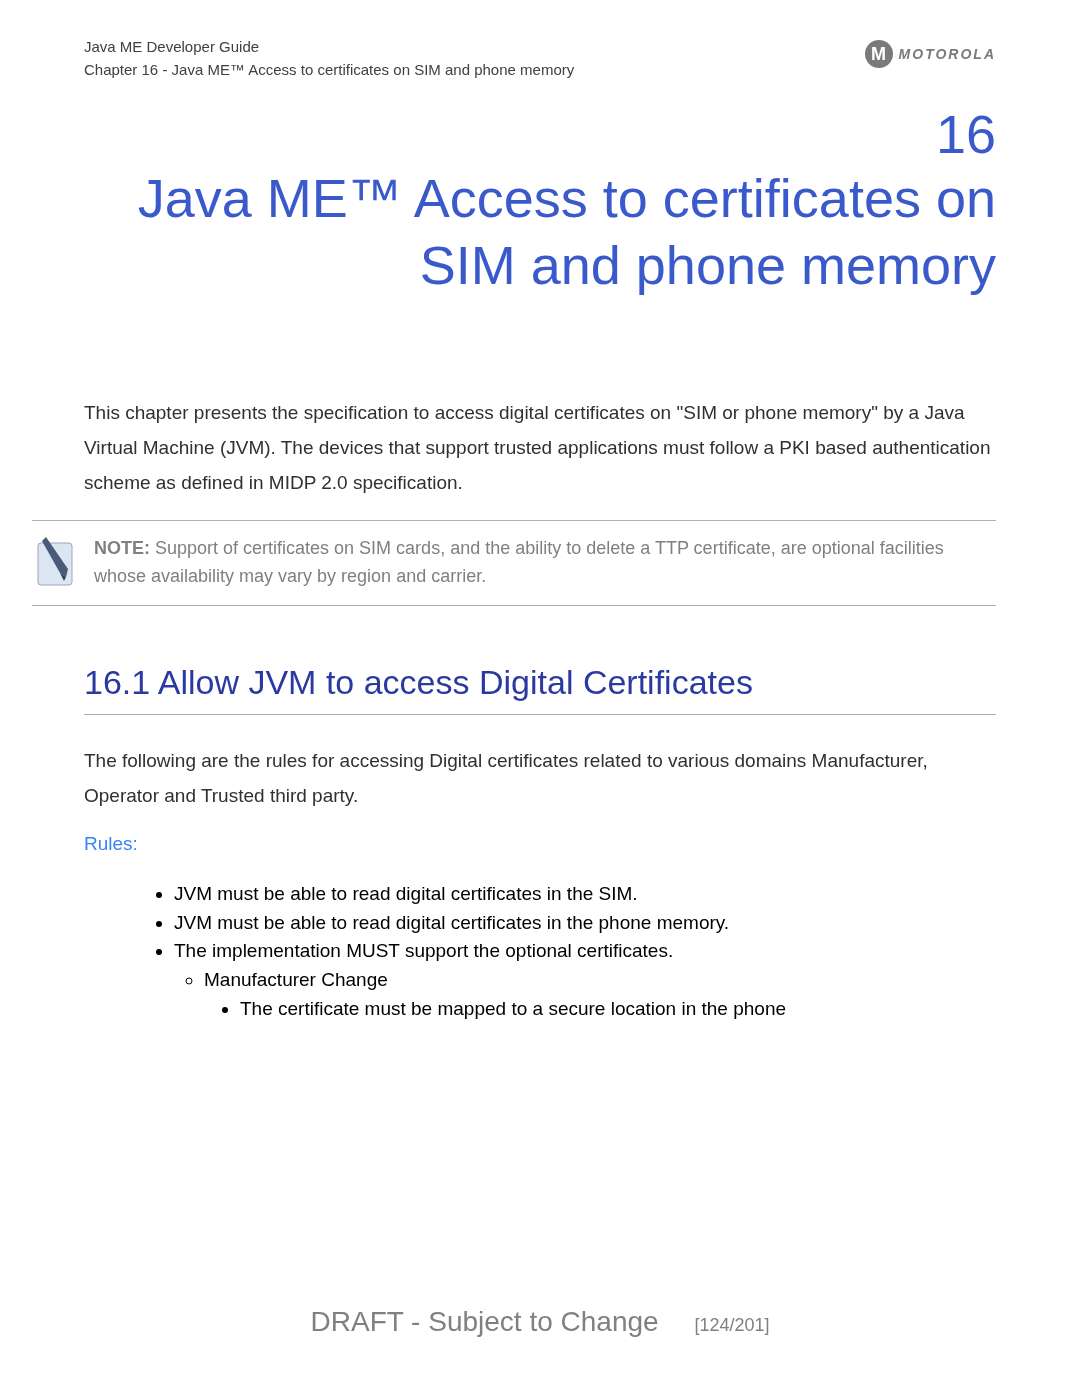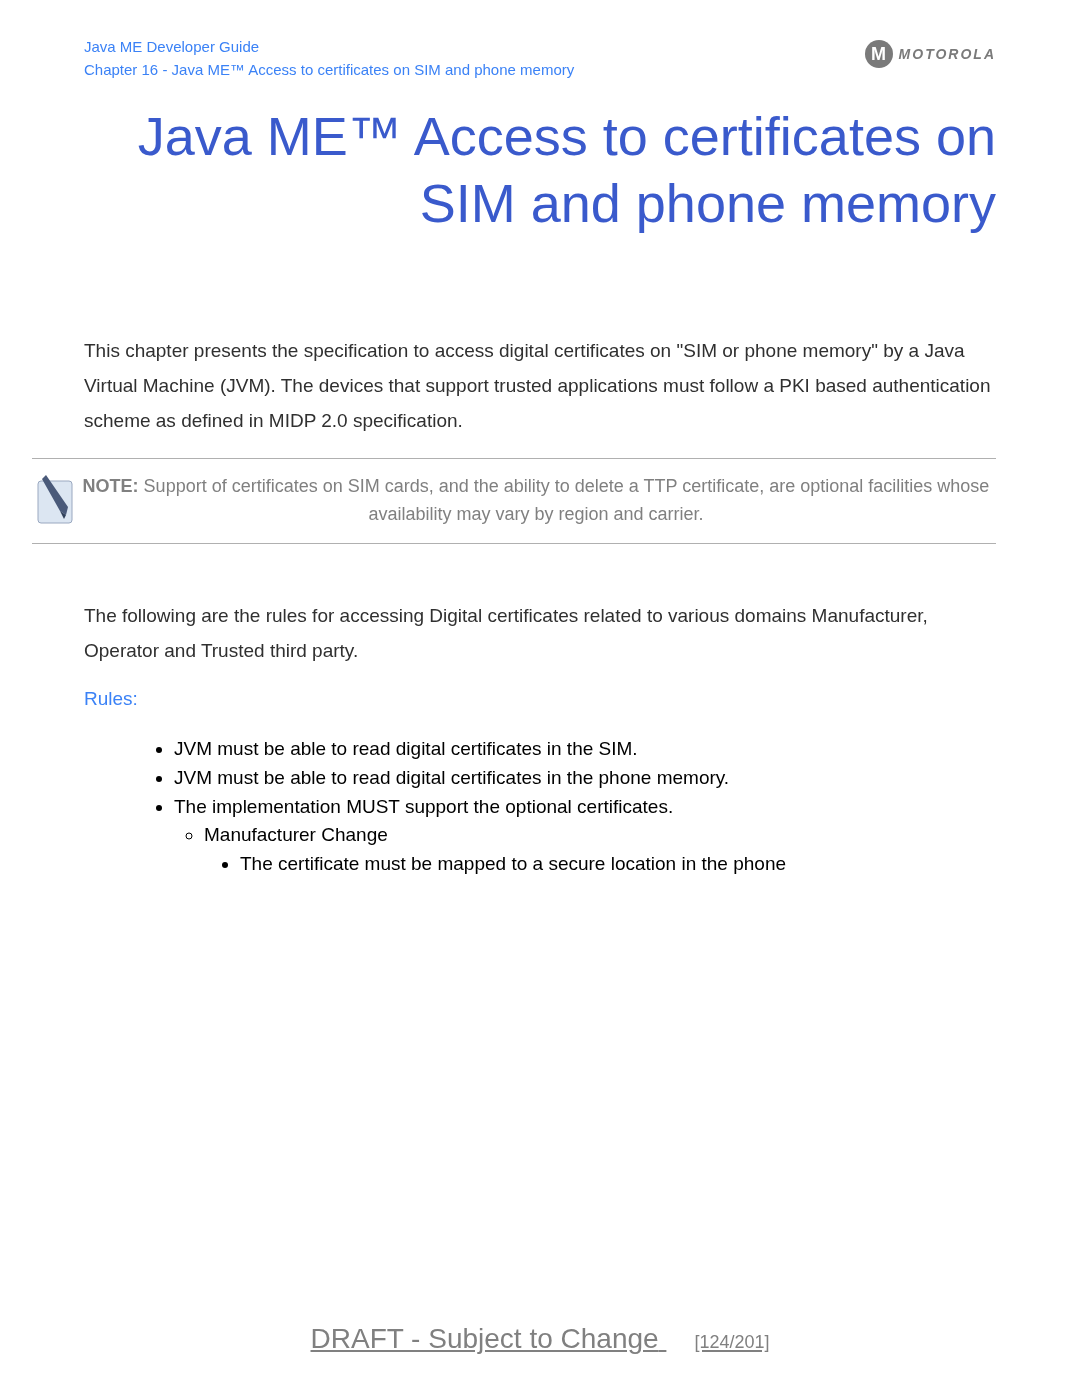--- a/index.html
+++ b/index.html
@@ -16,21 +16,21 @@
     padding: 36px 84px 0 84px;
   }
   .header {
     display: flex;
     justify-content: space-between;
     align-items: flex-start;
     margin-bottom: 22px;
   }
   .header-text {
     font-size: 15px;
-    color: #3b82f6;
+    color: #404040;
     line-height: 1.5;
     max-width: 540px;
   }
   .logo {
     display: flex;
     align-items: center;
     gap: 6px;
     margin-top: 4px;
   }
   .logo-circle {
@@ -68,28 +68,27 @@
   }
   .body-text {
     font-size: 19px;
     color: #303030;
     line-height: 1.85;
     margin-bottom: 20px;
   }
   .note-row {
     display: flex;
     align-items: flex-start;
-    gap: 0;
+    gap: 18px;
     border-top: 1px solid #b0b0b0;
     border-bottom: 1px solid #b0b0b0;
     padding: 14px 0 14px 0;
     margin-left: -52px;
     padding-left: 0;
     margin-bottom: 54px;
-    text-align: center;
   }
   .note-icon {
     width: 44px;
     height: 54px;
     flex-shrink: 0;
   }
   .note-text {
     font-size: 18px;
     color: #808080;
     line-height: 1.55;
@@ -126,27 +125,26 @@
     margin: 2px 0 0 30px;
     padding: 0;
   }
   ul.subsub {
     list-style: disc;
     margin: 2px 0 13px 36px;
     padding: 0;
   }
   .footer {
     position: absolute;
-    bottom: 42px;
+    bottom: 59px;
     left: 0;
     right: 0;
     text-align: center;
     font-size: 28px;
     color: #808080;
-    text-decoration: underline;
   }
   .footer .pagenum {
     font-size: 18px;
     color: #808080;
     margin-left: 28px;
   }
 </style>
 </head>
 <body>
 
@@ -157,35 +155,37 @@
       <div>Chapter 16 - Java ME™ Access to certificates on SIM and phone memory</div>
     </div>
     <div class="logo">
       <div class="logo-circle">
         <span>M</span>
       </div>
       <span class="logo-text">MOTOROLA</span>
     </div>
   </div>
 
+  <div class="chapter-number">16</div>
   <div class="chapter-title">Java ME™ Access to certificates on SIM and phone memory</div>
 
   <div class="body-text">This chapter presents the specification to access digital certificates on "SIM or phone memory" by a Java Virtual Machine (JVM). The devices that support trusted applications must follow a PKI based authentication scheme as defined in MIDP 2.0 specification.</div>
 
   <div class="note-row">
     <svg class="note-icon" viewBox="0 0 44 54">
       <rect x="6" y="8" width="34" height="42" rx="3" fill="#dce6f2" stroke="#9aa8c0" stroke-width="1"></rect>
       <path d="M10 6 L14 2 L36 34 L34 42 L28 38 Z" fill="#4a5a7a"></path>
       <path d="M28 38 L34 42 L32 46 Z" fill="#30405a"></path>
     </svg>
     <div class="note-text">
       <b>NOTE:</b><span> Support of certificates on SIM cards, and the ability to delete a TTP certificate, are optional facilities whose availability may vary by region and carrier.</span>
     </div>
   </div>
 
+  <div class="section-heading">16.1 Allow JVM to access Digital Certificates</div>
 
   <div class="body-text">The following are the rules for accessing Digital certificates related to various domains Manufacturer, Operator and Trusted third party.</div>
 
   <div class="rules-label">Rules:</div>
 
   <ul class="rules">
     <li>JVM must be able to read digital certificates in the SIM.</li>
     <li>JVM must be able to read digital certificates in the phone memory.</li>
     <li>
       <span>The implementation MUST support the optional certificates.</span>

